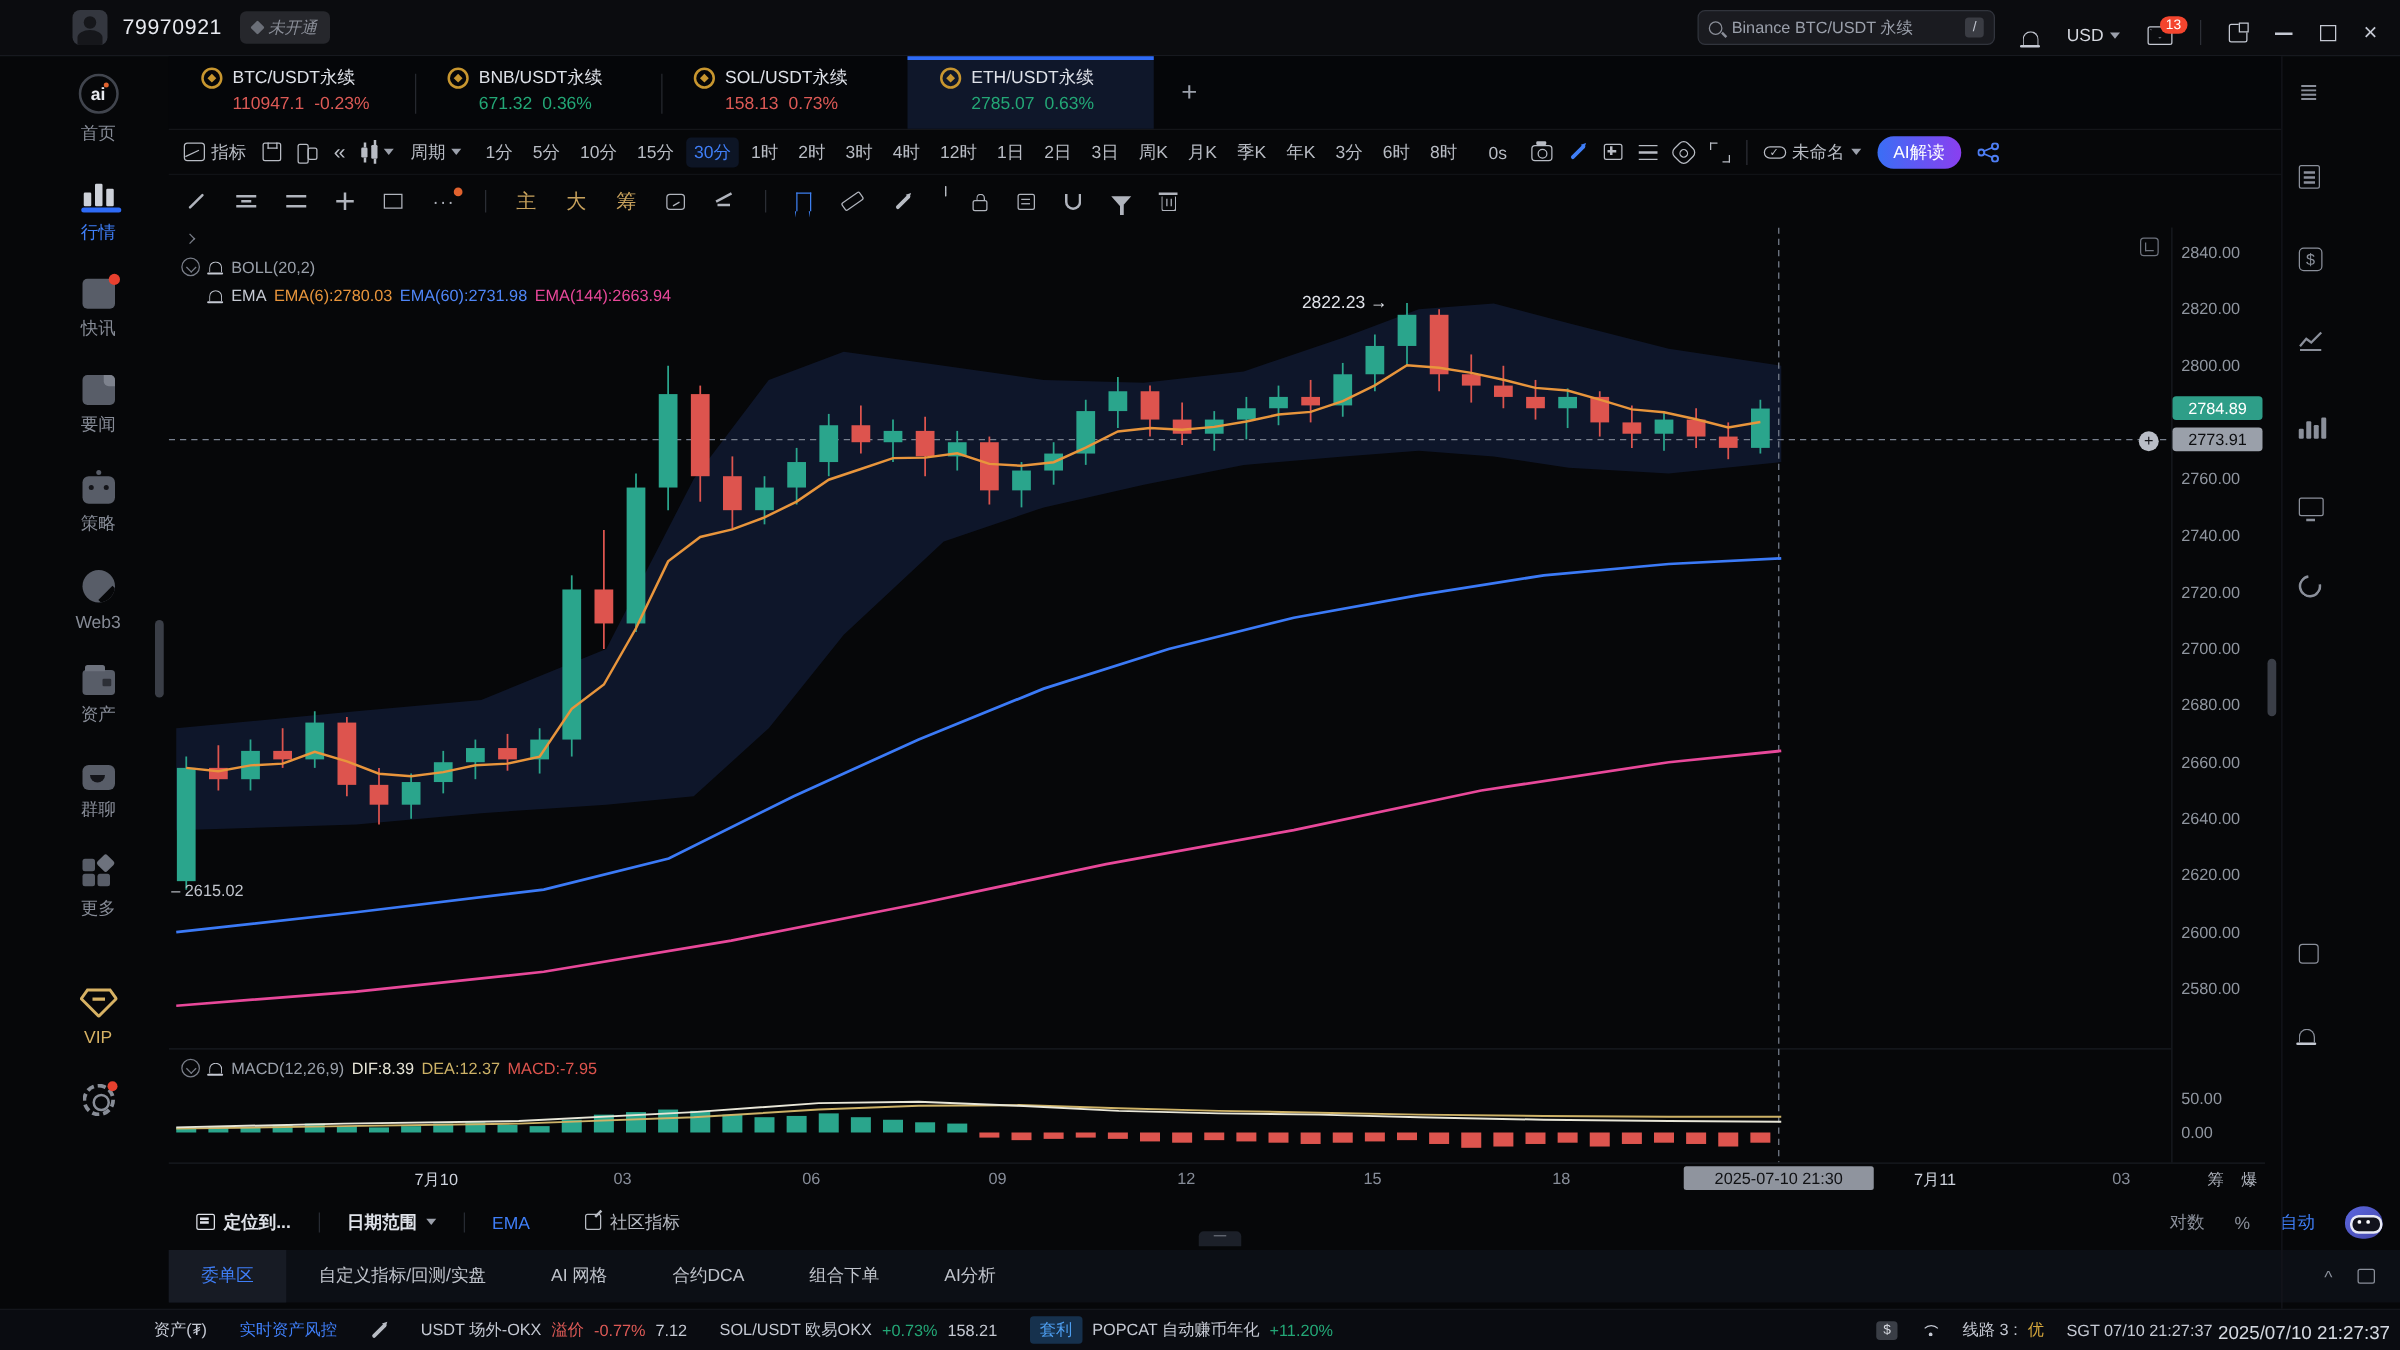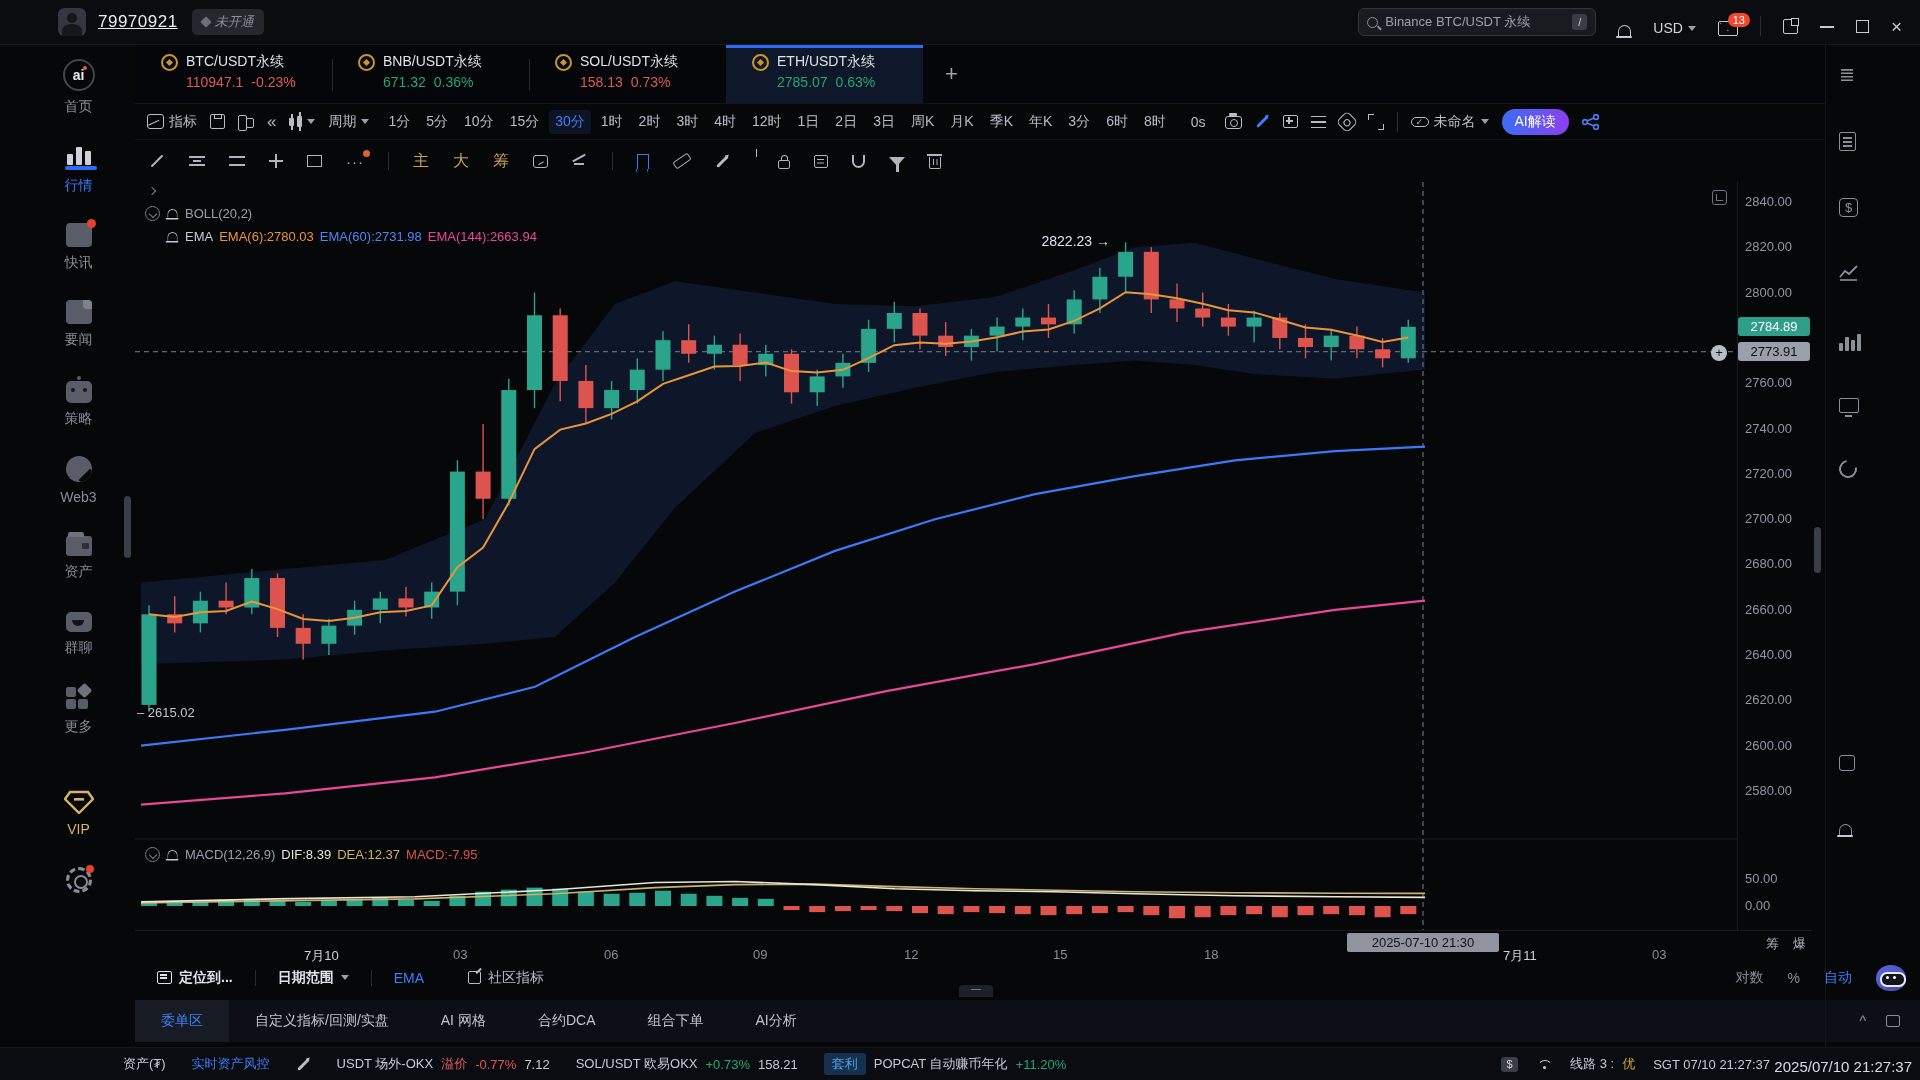--- a/index.html
+++ b/index.html
@@ -5,21 +5,21 @@
   * { margin:0; padding:0; box-sizing:border-box; }
   html,body { background:#000; }
   body { font-family:"Liberation Sans","DejaVu Sans",sans-serif; }
   #app { position:relative; width:1920px; height:1080px; background:#060709; overflow:hidden; color:#c5c9d3; }
 
   
   #topbar { position:absolute; left:0; top:0; width:1920px; height:45px; background:#0b0c0f; border-bottom:1px solid #17191f; display:flex; align-items:center; }
   .avatar { width:28px; height:28px; margin-left:58px; background:#34373f; border-radius:6px; position:relative; overflow:hidden; }
   .avatar::before { content:""; position:absolute; left:9px; top:5px; width:10px; height:10px; border-radius:50%; background:#16171b; }
   .avatar::after { content:""; position:absolute; left:4px; top:16px; width:20px; height:12px; border-radius:50% 50% 0 0; background:#16171b; }
-  .uid { color:#e8eaf0; font-size:17px; margin-left:12px; letter-spacing:.5px;text-decoration:underline; }
+  .uid { color:#e8eaf0; font-size:17px; margin-left:12px; letter-spacing:.5px; }
   .badge-pill { display:flex; align-items:center; gap:5px; margin-left:14px; background:#26272c; border-radius:5px; padding:4px 10px; color:#8b8f99; font-size:13px; font-style:italic; }
   .badge-pill .diam { width:8px; height:8px; background:#6b6f78; transform:rotate(45deg); border-radius:1px; }
   .tb-right { margin-left:auto; display:flex; align-items:flex-end; gap:22px; margin-right:18px; }
   .searchbox { display:flex; align-items:center; width:238px; height:28px; background:#1a1b20; border:1px solid #31343c; border-radius:6px; padding:0 8px; gap:7px; }
   .mag { width:11px; height:11px; border:1.5px solid #8b8f99; border-radius:50%; position:relative; flex:none; }
   .mag::after { content:""; position:absolute; left:9px; top:9px; width:5px; height:1.5px; background:#8b8f99; transform:rotate(45deg); }
   .search-text { color:#9ba0ab; font-size:13px; flex:1; white-space:nowrap; overflow:hidden; }
   .slash-key { background:#3a3c43; color:#c5c9d3; border-radius:3px; font-size:11px; padding:2px 6px; }
   .bell { width:13px; height:11px; border:1.6px solid #c5c9d3; border-bottom:none; border-radius:7px 7px 0 0; position:relative; display:inline-block; }
   .bell::after { content:""; position:absolute; left:-3px; bottom:-2px; width:16px; height:2px; background:#c5c9d3; border-radius:1px; }
@@ -172,21 +172,21 @@
 
   
   #yaxis { position:absolute; left:1737px; top:182px; width:75px; height:748px; border-left:1px solid #191c22; font-size:13px; color:#9096a0; }
   .ytick { position:absolute; left:7px; }
   .price-badge { position:absolute; left:0; width:72px; text-align:center; border-radius:3px; font-size:13px; padding:2px 0; }
   .badge-cur { background:#2e9e88; color:#fff; }
   .badge-cross { background:#9aa0aa; color:#0c0d10; }
 
   
   #xaxis { position:absolute; left:135px; top:930px; width:1677px; height:25px; border-top:1px solid #191c22; font-size:13px; color:#878d99; }
-  .xtick { position:absolute; top:16px; width:90px; margin-left:-45px; }
+  .xtick { position:absolute; top:4px; width:90px; margin-left:-45px; text-align:center; }
   .xtick.major { color:#ced3dd; }
   .x-highlight { position:absolute; top:2px; width:152px; margin-left:-76px; text-align:center; background:#8f949e; color:#101114; border-radius:2px; padding:2px 0; }
   .axis-extra { position:absolute; right:6px; top:4px; display:flex; gap:14px; color:#aeb3bd; }
 
   
   #btabs { position:absolute; left:135px; top:955px; width:1785px; height:45px; display:flex; align-items:center; font-size:14px; color:#dfe2e9; }
   .bt-item { display:flex; align-items:center; gap:7px; padding:0 22px; cursor:pointer; white-space:nowrap; }
   .bt-sep { width:1px; height:16px; background:#262a32; }
   .ico-locate { width:15px; height:13px; border:1.6px solid #dfe2e9; border-radius:2px; position:relative; }
   .ico-locate::after { content:""; position:absolute; left:2px; top:2px; width:7px; height:1.6px; background:#dfe2e9; box-shadow:0 3px 0 #dfe2e9; }

